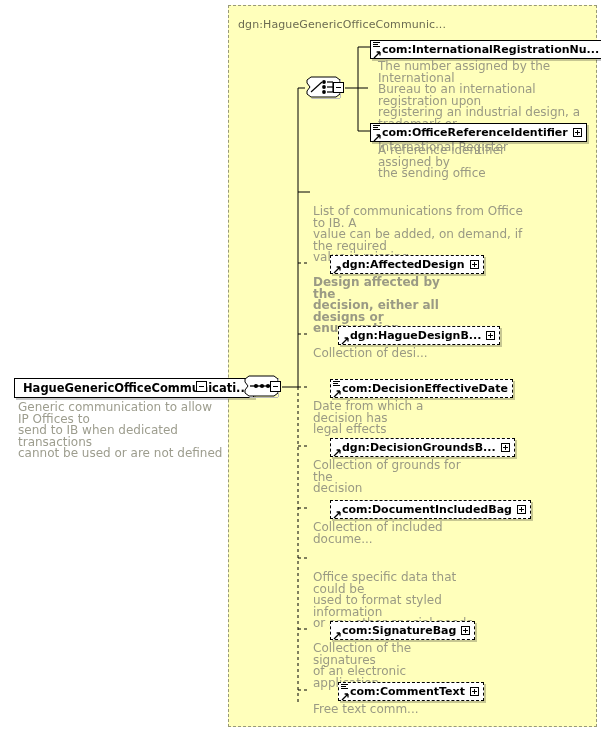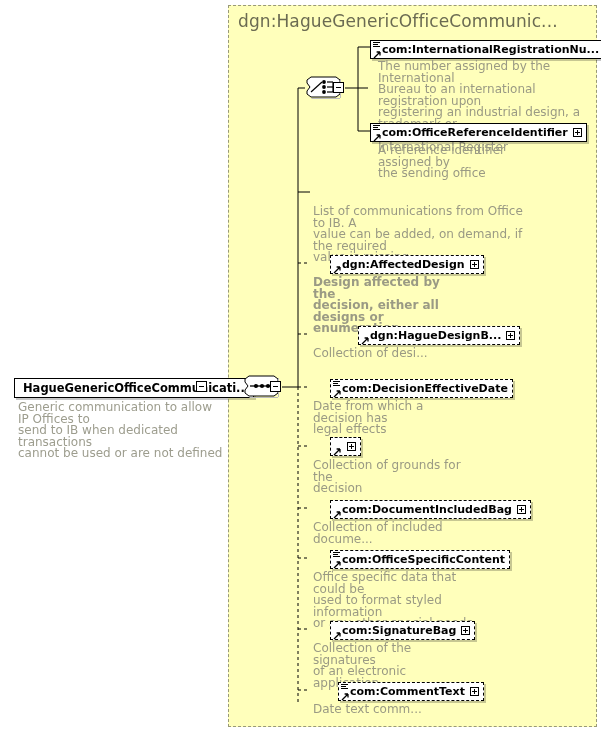--- a/index.html
+++ b/index.html
@@ -19,22 +19,22 @@
   
   .group-panel {
     position: absolute;
     left: 228px; top: 5px;
     width: 369px; height: 722px;
     background: #ffffbb;
     border: 1px dashed #999977;
   }
   .group-title {
     position: absolute;
-    left: 238px; top: 11px;
-    font-size: 17px;
+    left: 238px; top: 18px;
+    font-size: 11px;
     color: #6b6b52;
     letter-spacing: 0.1px;
     white-space: nowrap;
   }
 
   
   #wires {
     position: absolute;
     left: 0; top: 0;
     width: 601px; height: 734px;
@@ -269,21 +269,21 @@
           </svg>
       </span>
       <span>dgn:AffectedDesign</span>
       <span class="expander"></span>
     </div>
   </div>
   <div class="anno" style="left:313px; top:277px; width:145px;font-weight:bold;">Design affected by the
 decision, either all designs or
 enumeration</div>
 
-  <div class="node" style="left:322px; top:324px;padding-left:16px;">
+  <div class="node" style="left:302px; top:324px;padding-left:16px;">
     <div class="nbox optional">
       <span class="ref-arrow">
         <svg width="8" height="8" viewBox="0 0 8 8">
             <path d="M1,7 L7,1 M7,1 L3.6,1 M7,1 L7,4.4" stroke="#000" stroke-width="1.3" fill="none"></path>
           </svg>
       </span>
       <span>dgn:HagueDesignB...</span>
       <span class="expander"></span>
     </div>
   </div>
@@ -307,54 +307,40 @@
   <div class="anno" style="left:313px; top:401px; width:160px;">Date from which a decision has
 legal effects</div>
 
   <div class="node" style="left:310px; top:436px;">
     <div class="nbox optional">
       <span class="ref-arrow">
         <svg width="8" height="8" viewBox="0 0 8 8">
             <path d="M1,7 L7,1 M7,1 L3.6,1 M7,1 L7,4.4" stroke="#000" stroke-width="1.3" fill="none"></path>
           </svg>
       </span>
+      <span>dgn:DecisionGroundsB...</span>
       <span class="expander"></span>
     </div>
   </div>
   <div class="anno" style="left:313px; top:460px; width:160px;">Collection of grounds for the
 decision</div>
 
   <div class="node" style="left:310px; top:498px;">
     <div class="nbox optional">
       <span class="ref-arrow">
         <svg width="8" height="8" viewBox="0 0 8 8">
             <path d="M1,7 L7,1 M7,1 L3.6,1 M7,1 L7,4.4" stroke="#000" stroke-width="1.3" fill="none"></path>
           </svg>
       </span>
       <span>com:DocumentIncludedBag</span>
       <span class="expander"></span>
     </div>
   </div>
   <div class="anno" style="left:313px; top:522px; width:175px;">Collection of included docume...</div>
 
-  <div class="node" style="left:310px; top:548px;">
-    <div class="nbox optional">
-      <span class="ann-mark">
-          <i></i>
-          <i></i>
-          <i></i>
-        </span>
-      <span class="ref-arrow">
-        <svg width="8" height="8" viewBox="0 0 8 8">
-            <path d="M1,7 L7,1 M7,1 L3.6,1 M7,1 L7,4.4" stroke="#000" stroke-width="1.3" fill="none"></path>
-          </svg>
-      </span>
-      <span>com:OfficeSpecificContent</span>
-    </div>
-  </div>
   <div class="anno" style="left:313px; top:572px; width:165px;">Office specific data that could be
 used to format styled information
 or any other special needs</div>
 
   <div class="node" style="left:310px; top:619px;">
     <div class="nbox optional">
       <span class="ref-arrow">
         <svg width="8" height="8" viewBox="0 0 8 8">
             <path d="M1,7 L7,1 M7,1 L3.6,1 M7,1 L7,4.4" stroke="#000" stroke-width="1.3" fill="none"></path>
           </svg>
@@ -375,15 +361,15 @@
         </span>
       <span class="ref-arrow">
         <svg width="8" height="8" viewBox="0 0 8 8">
             <path d="M1,7 L7,1 M7,1 L3.6,1 M7,1 L7,4.4" stroke="#000" stroke-width="1.3" fill="none"></path>
           </svg>
       </span>
       <span>com:CommentText</span>
       <span class="expander"></span>
     </div>
   </div>
-  <div class="anno" style="left:313px; top:704px; width:160px;">Date text comm...</div>
+  <div class="anno" style="left:313px; top:704px; width:160px;">Free text comm...</div>
 
 </div>
 
 </body></html>

